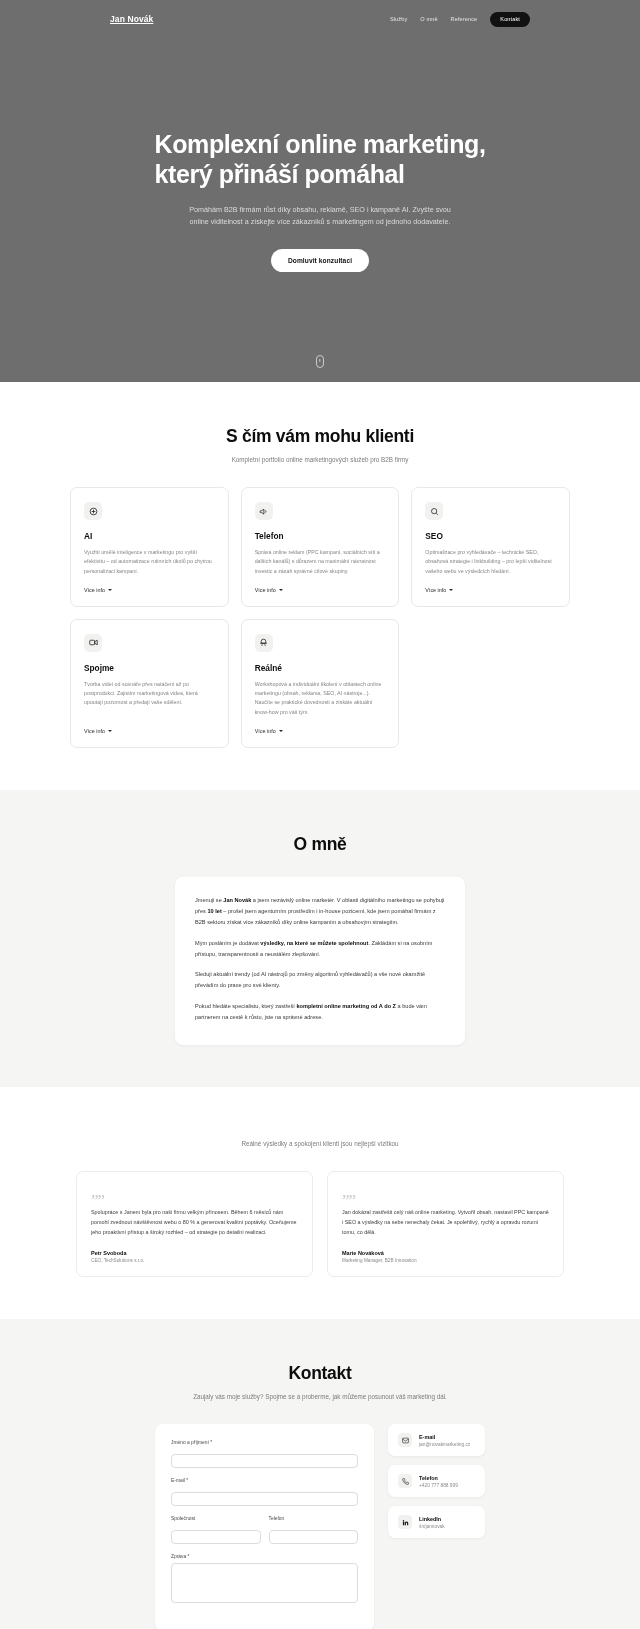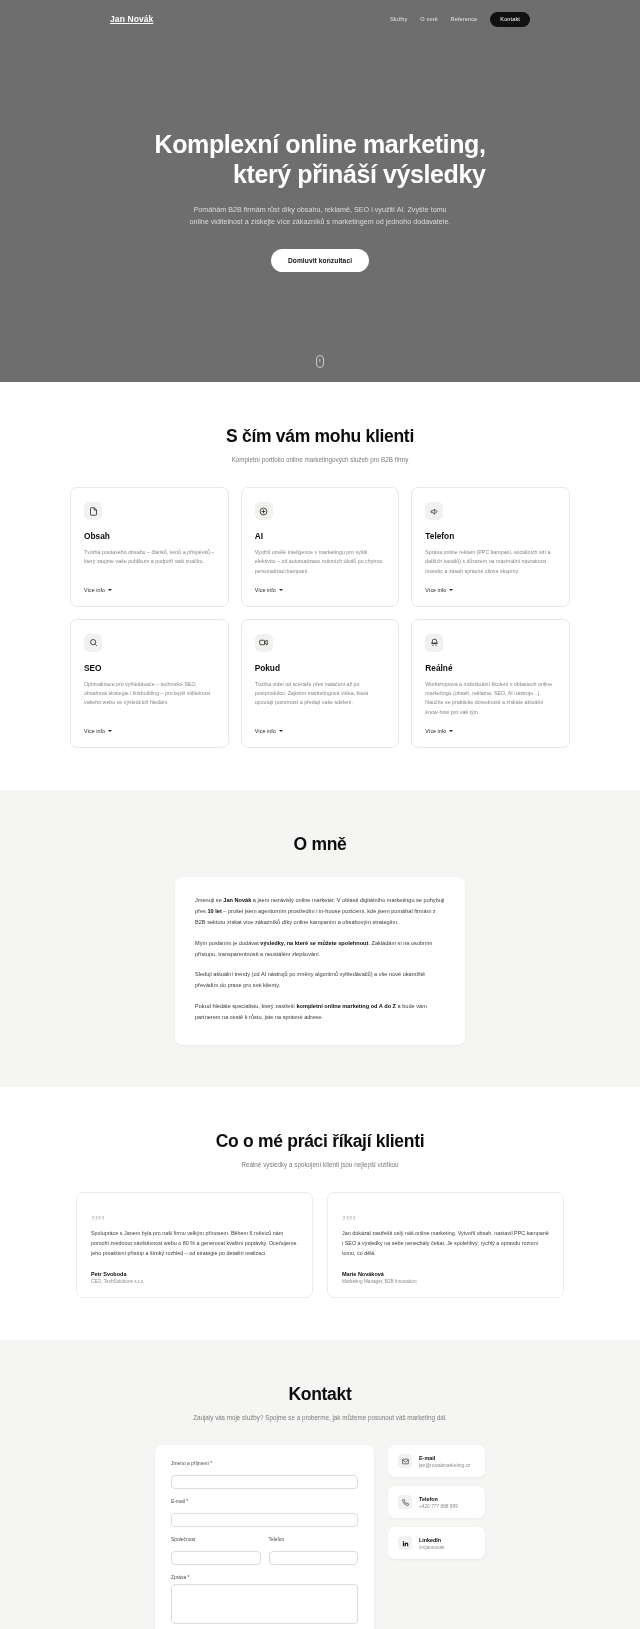--- a/index.html
+++ b/index.html
@@ -60,21 +60,21 @@
     flex-direction: column;
     align-items: center;
     justify-content: flex-start;
     padding-top: 98px;
   }
   .hero-title {
     color: #ffffff;
     font-size: 25px;
     line-height: 1.18;
     font-weight: bold;
-    text-align: right;
+    text-align: left;
     letter-spacing: -0.4px;
     max-width: 400px;
   }
   .hero-sub {
     color: #dcdcdc;
     font-size: 7.2px;
     line-height: 1.65;
     text-align: center;
     max-width: 262px;
     margin-top: 15px;
@@ -339,47 +339,33 @@
       <div class="nav-links">
         <a class="nav-link" href="#">Služby</a>
         <a class="nav-link" href="#">O mně</a>
         <a class="nav-link" href="#">Reference</a>
         <a class="nav-cta" href="#">Kontakt</a>
       </div>
     </nav>
     <div class="hero-body">
       <h1 class="hero-title">
         <span>Komplexní online marketing,</span><br>
-        <span>který přináší výsledky</span>
+        <span>který přináší pomáhal</span>
       </h1>
-      <p class="hero-sub">Pomáhám B2B firmám růst díky obsahu, reklamě, SEO i využití AI. Zvyšte tomu online viditelnost a získejte více zákazníků s marketingem od jednoho dodavatele.</p>
+      <p class="hero-sub">Pomáhám B2B firmám růst díky obsahu, reklamě, SEO i kampaně AI. Zvyšte svou online viditelnost a získejte více zákazníků s marketingem od jednoho dodavatele.</p>
       <button class="hero-btn">Domluvit konzultaci</button>
     </div>
     <div class="scroll-hint"></div>
   </section>
 
   <section class="section">
     <h2 class="sec-title">S čím vám mohu klienti</h2>
     <p class="sec-sub">Kompletní portfolio online marketingových služeb pro B2B firmy</p>
     <div class="cards-grid">
 
-      <div class="card">
-        <div class="card-icon">
-          <svg viewBox="0 0 24 24" fill="none" stroke="currentColor" stroke-width="2">
-              <path d="M14 2H6a2 2 0 0 0-2 2v16a2 2 0 0 0 2 2h12a2 2 0 0 0 2-2V8z"></path>
-              <path d="M14 2v6h6"></path>
-            </svg>
-        </div>
-        <div class="card-title">Obsah</div>
-        <div class="card-desc">Tvorba poutavého obsahu – článků, textů a příspěvků – který zaujme vaše publikum a podpoří vaši značku.</div>
-        <div class="card-more">
-          <span>Více info</span>
-          <span class="chev"></span>
-        </div>
-      </div>
 
       <div class="card">
         <div class="card-icon">
           <svg viewBox="0 0 24 24" fill="none" stroke="currentColor" stroke-width="2">
               <circle cx="12" cy="12" r="9"></circle>
               <path d="M12 7v10M7 12h10"></path>
             </svg>
         </div>
         <div class="card-title">AI</div>
         <div class="card-desc">Využití umělé inteligence v marketingu pro vyšší efektivitu – od automatizace rutinních úkolů po chytrou personalizaci kampaní.</div>
@@ -419,21 +405,21 @@
         </div>
       </div>
 
       <div class="card">
         <div class="card-icon">
           <svg viewBox="0 0 24 24" fill="none" stroke="currentColor" stroke-width="2">
               <rect x="2" y="6" width="13" height="12" rx="2"></rect>
               <path d="M15 10l7-4v12l-7-4z"></path>
             </svg>
         </div>
-        <div class="card-title">Pokud</div>
+        <div class="card-title">Spojme</div>
         <div class="card-desc">Tvorba videí od scénáře přes natáčení až po postprodukci. Zajistím marketingová videa, která upoutají pozornost a předají vaše sdělení.</div>
         <div class="card-more">
           <span>Více info</span>
           <span class="chev"></span>
         </div>
       </div>
 
       <div class="card">
         <div class="card-icon">
           <svg viewBox="0 0 24 24" fill="none" stroke="currentColor" stroke-width="2">
@@ -457,21 +443,20 @@
     <h2 class="sec-title">O mně</h2>
     <div class="about-card">
       <p class="about-p"><span>Jmenuji se </span><b>Jan Novák</b><span> a jsem nezávislý online marketér. V oblasti digitálního marketingu se pohybuji přes </span><b>10 let</b><span> – prošel jsem agenturním prostředím i in-house pozicemi, kde jsem pomáhal firmám z B2B sektoru získat více zákazníků díky online kampaním a obsahovým strategiím.</span></p>
       <p class="about-p"><span>Mým posláním je dodávat </span><b>výsledky, na které se můžete spolehnout</b><span>. Zakládám si na osobním přístupu, transparentnosti a neustálém zlepšování.</span></p>
       <p class="about-p"><span>Sleduji aktuální trendy (od AI nástrojů po změny algoritmů vyhledávačů) a vše nové okamžitě převádím do praxe pro své klienty.</span></p>
       <p class="about-p"><span>Pokud hledáte specialistu, který zastřeší </span><b>kompletní online marketing od A do Z</b><span> a bude vám partnerem na cestě k růstu, jste na správné adrese.</span></p>
     </div>
   </section>
 
   <section class="section">
-    <h2 class="sec-title">Co o mé práci říkají klienti</h2>
     <p class="sec-sub">Reálné výsledky a spokojení klienti jsou nejlepší vizitkou</p>
     <div class="testi-grid">
 
       <div class="testi-card">
         <div class="quote-mark">„„</div>
         <div class="testi-text">Spolupráce s Janem byla pro naši firmu velkým přínosem. Během 6 měsíců nám pomohl zvednout návštěvnost webu o 80 % a generovat kvalitní poptávky. Oceňujeme jeho proaktivní přístup a široký rozhled – od strategie po detailní realizaci.</div>
         <div class="testi-author">Petr Svoboda</div>
         <div class="testi-role">CEO, TechSolutions s.r.o.</div>
       </div>
 

